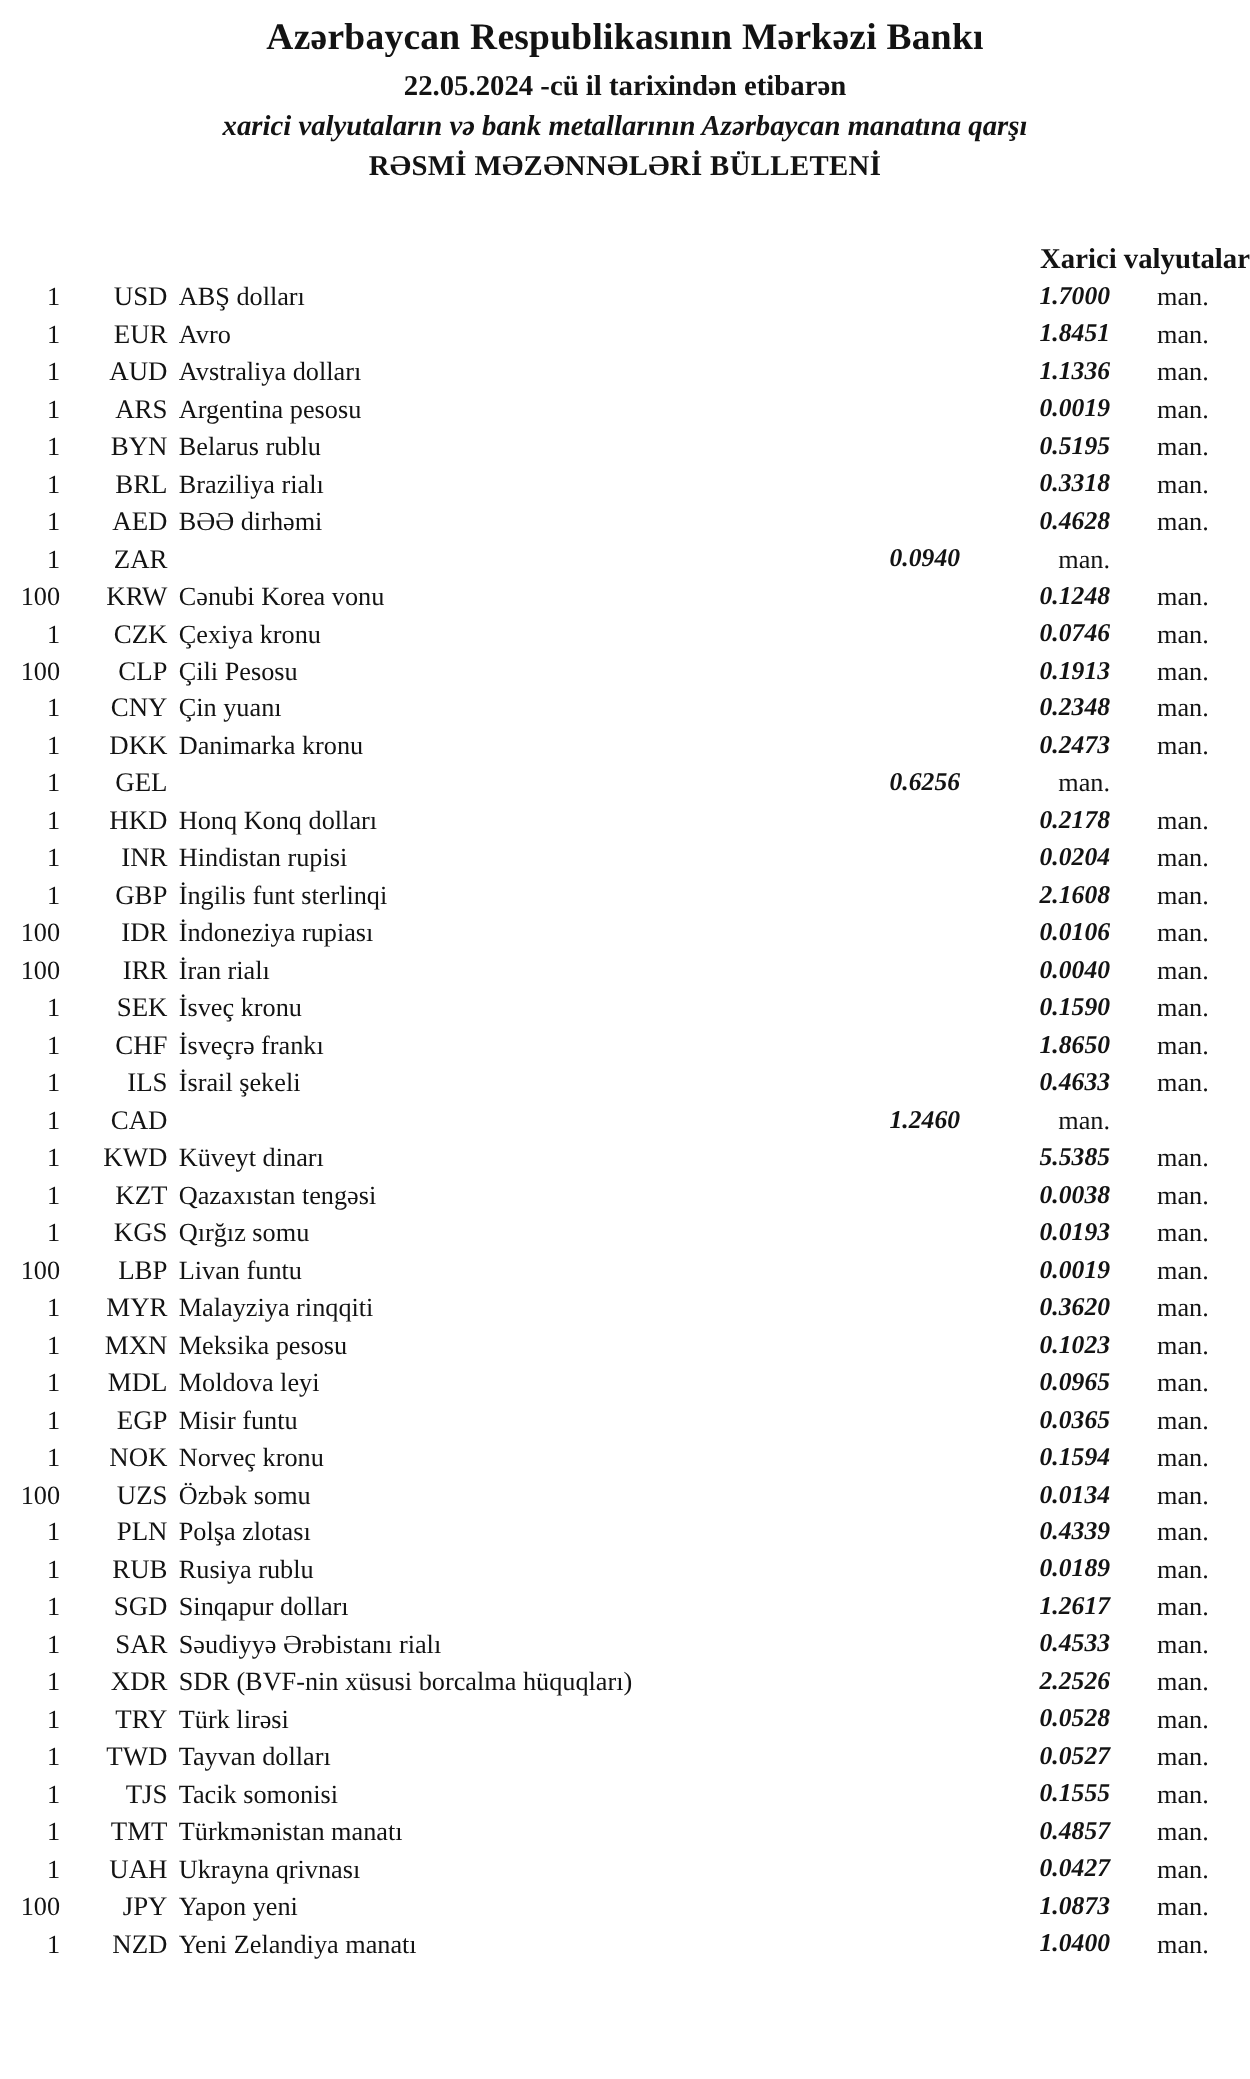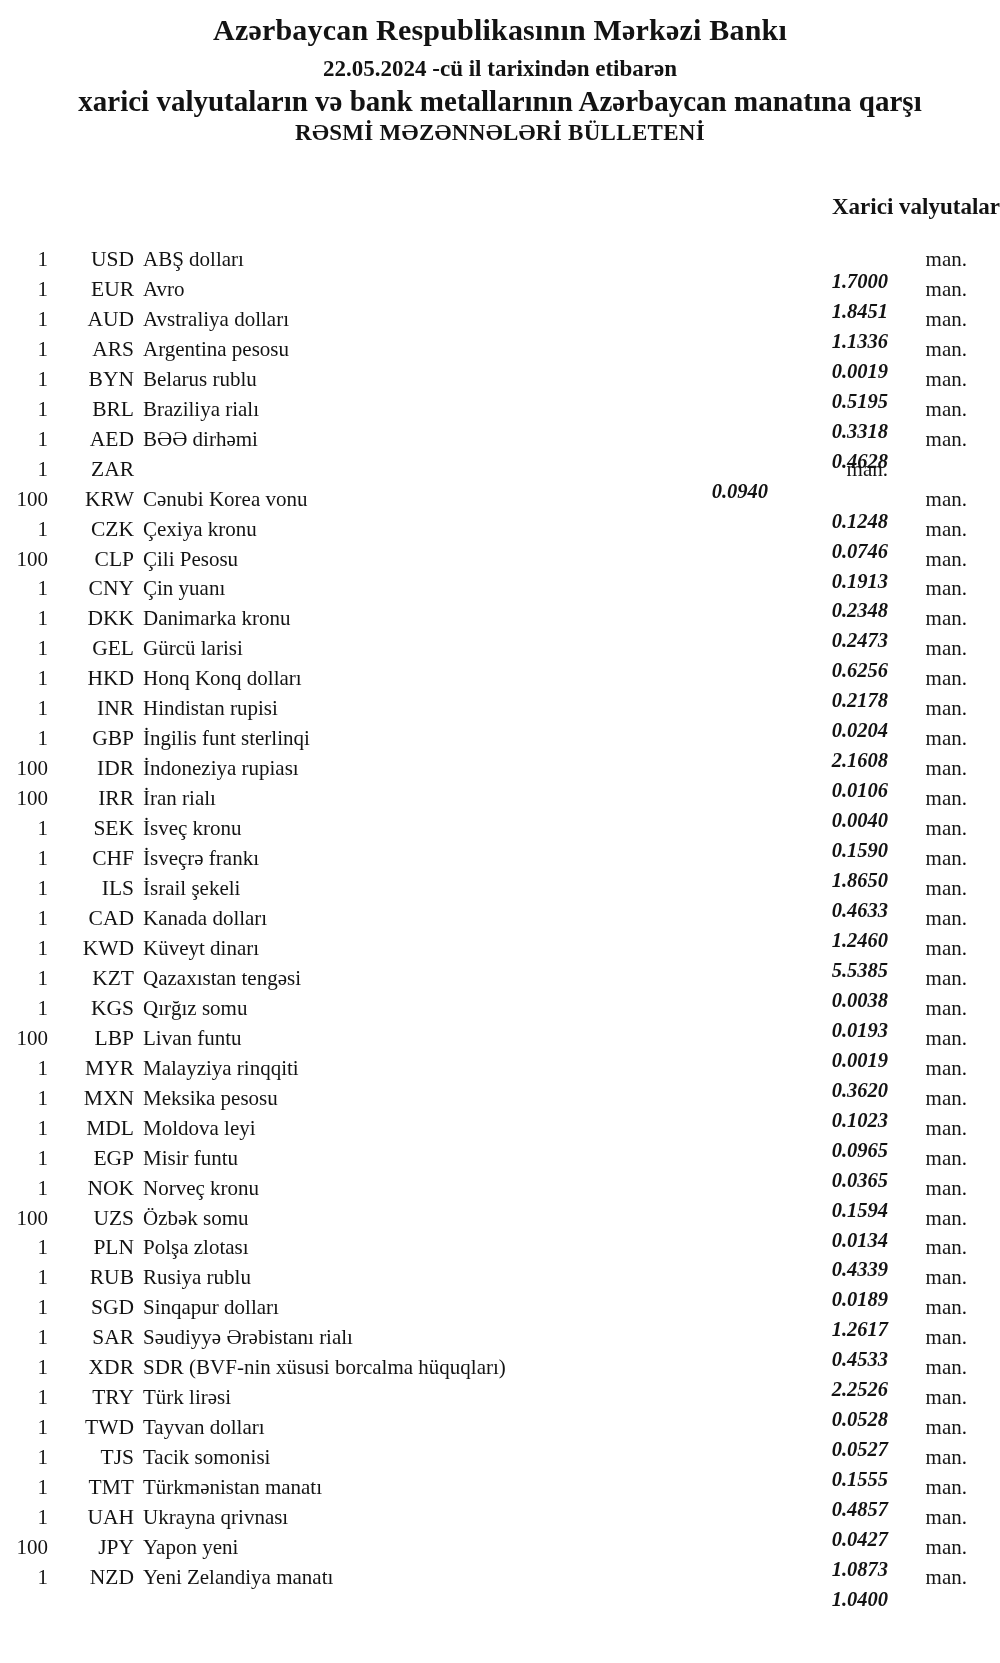--- a/index.html
+++ b/index.html
@@ -14,21 +14,21 @@
 
   .header { text-align:center; padding-top:12px; }
   .doc-title {
     font-size:30px; font-weight:bold; line-height:36px;
     letter-spacing:0.2px;
   }
   .doc-date {
     margin-top:8px; font-size:23px; font-weight:bold; line-height:26px;
   }
   .doc-sub {
-    margin-top:6px; font-size:29px; font-weight:bold; line-height:26px;
+    margin-top:6px; font-size:23px; font-weight:bold; line-height:26px;font-style:italic;
   }
   .doc-bulletin {
     margin-top:6px; font-size:23px; font-weight:bold; line-height:26px;
     letter-spacing:0.3px;
   }
 
   .section-title {
     margin-top:48px; text-align:right;
     font-size:23px; font-weight:bold; line-height:26px;
   }
@@ -42,21 +42,20 @@
     font-size:21px;
     line-height:30px;
   }
   .cell-qty  { text-align:right; }
   .cell-code { text-align:right; font-size:21.5px; }
   .cell-name { padding-left:9px; }
   .cell-rate {
     text-align:right;
     font-weight:bold; font-style:italic;
     font-size:20.5px;
-    margin-top:44px;
   }
   .cell-unit { text-align:right;font-family:Liberation Serif, serif; }
 </style>
 </head>
 <body>
 
 <div class="page">
 
   <div class="header">
     <div class="doc-title">Azərbaycan Respublikasının Mərkəzi Bankı</div>
@@ -167,21 +166,20 @@
     <span class="cell-qty">1</span>
     <span class="cell-code">DKK</span>
     <span class="cell-name">Danimarka kronu</span>
     <span class="cell-rate">0.2473</span>
     <span class="cell-unit">man.</span>
   </div>
 
   <div class="row">
     <span class="cell-qty">1</span>
     <span class="cell-code">GEL</span>
-    <span class="cell-name">Gürcü larisi</span>
     <span class="cell-rate">0.6256</span>
     <span class="cell-unit">man.</span>
   </div>
 
   <div class="row">
     <span class="cell-qty">1</span>
     <span class="cell-code">HKD</span>
     <span class="cell-name">Honq Konq dolları</span>
     <span class="cell-rate">0.2178</span>
     <span class="cell-unit">man.</span>
@@ -239,21 +237,20 @@
     <span class="cell-qty">1</span>
     <span class="cell-code">ILS</span>
     <span class="cell-name">İsrail şekeli</span>
     <span class="cell-rate">0.4633</span>
     <span class="cell-unit">man.</span>
   </div>
 
   <div class="row">
     <span class="cell-qty">1</span>
     <span class="cell-code">CAD</span>
-    <span class="cell-name">Kanada dolları</span>
     <span class="cell-rate">1.2460</span>
     <span class="cell-unit">man.</span>
   </div>
 
   <div class="row">
     <span class="cell-qty">1</span>
     <span class="cell-code">KWD</span>
     <span class="cell-name">Küveyt dinarı</span>
     <span class="cell-rate">5.5385</span>
     <span class="cell-unit">man.</span>

